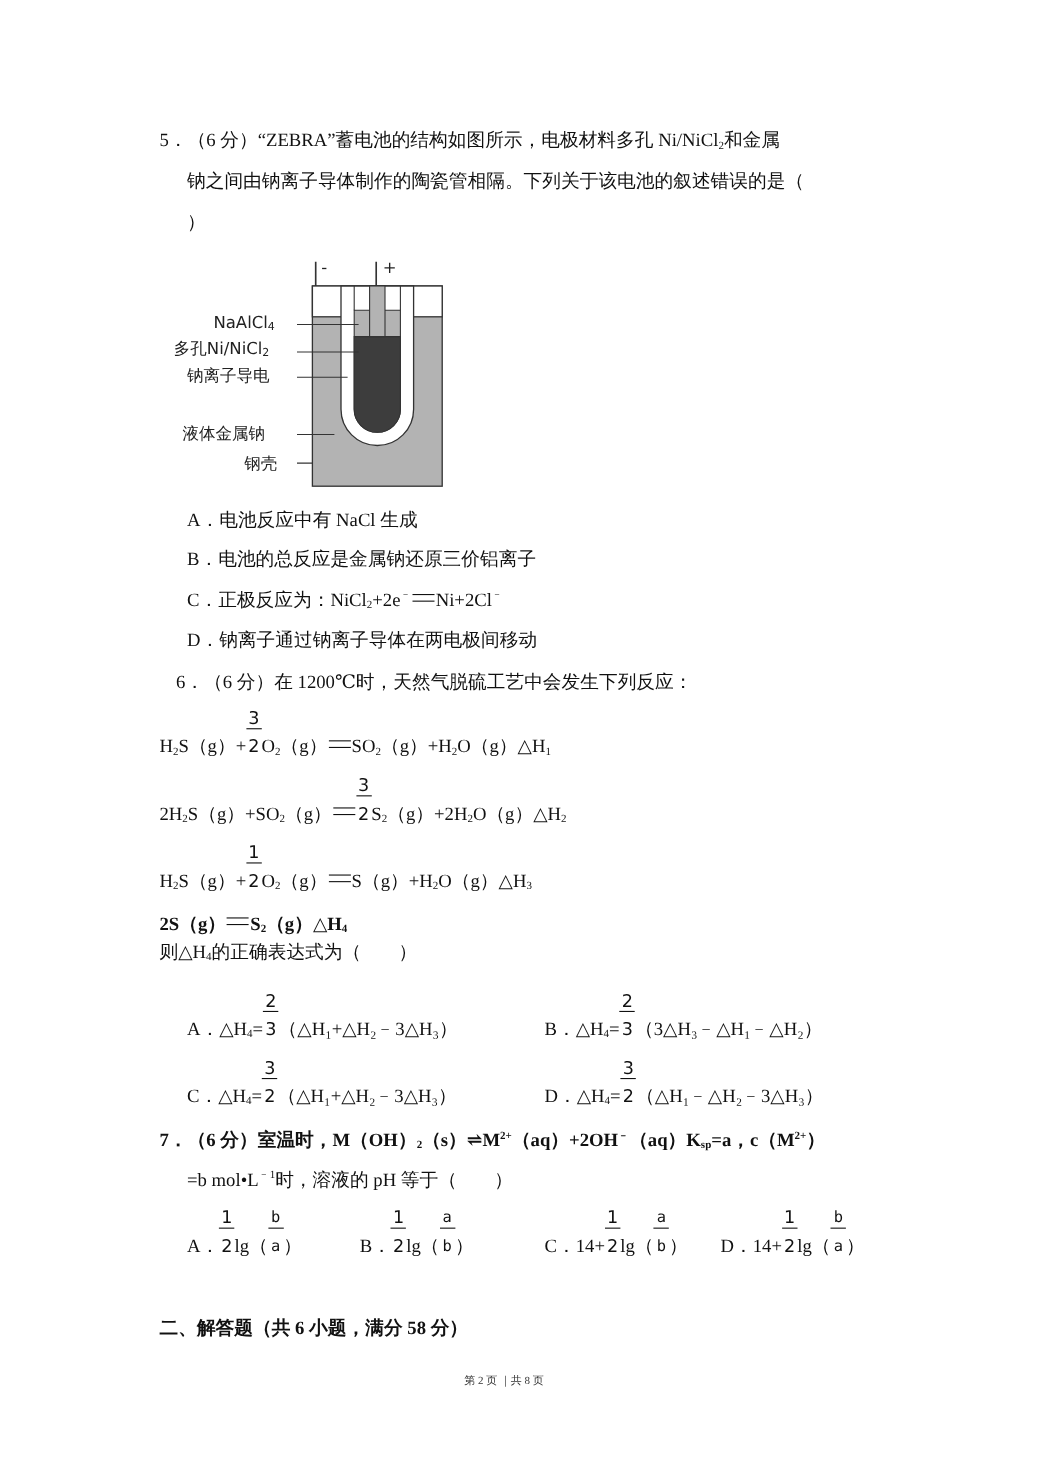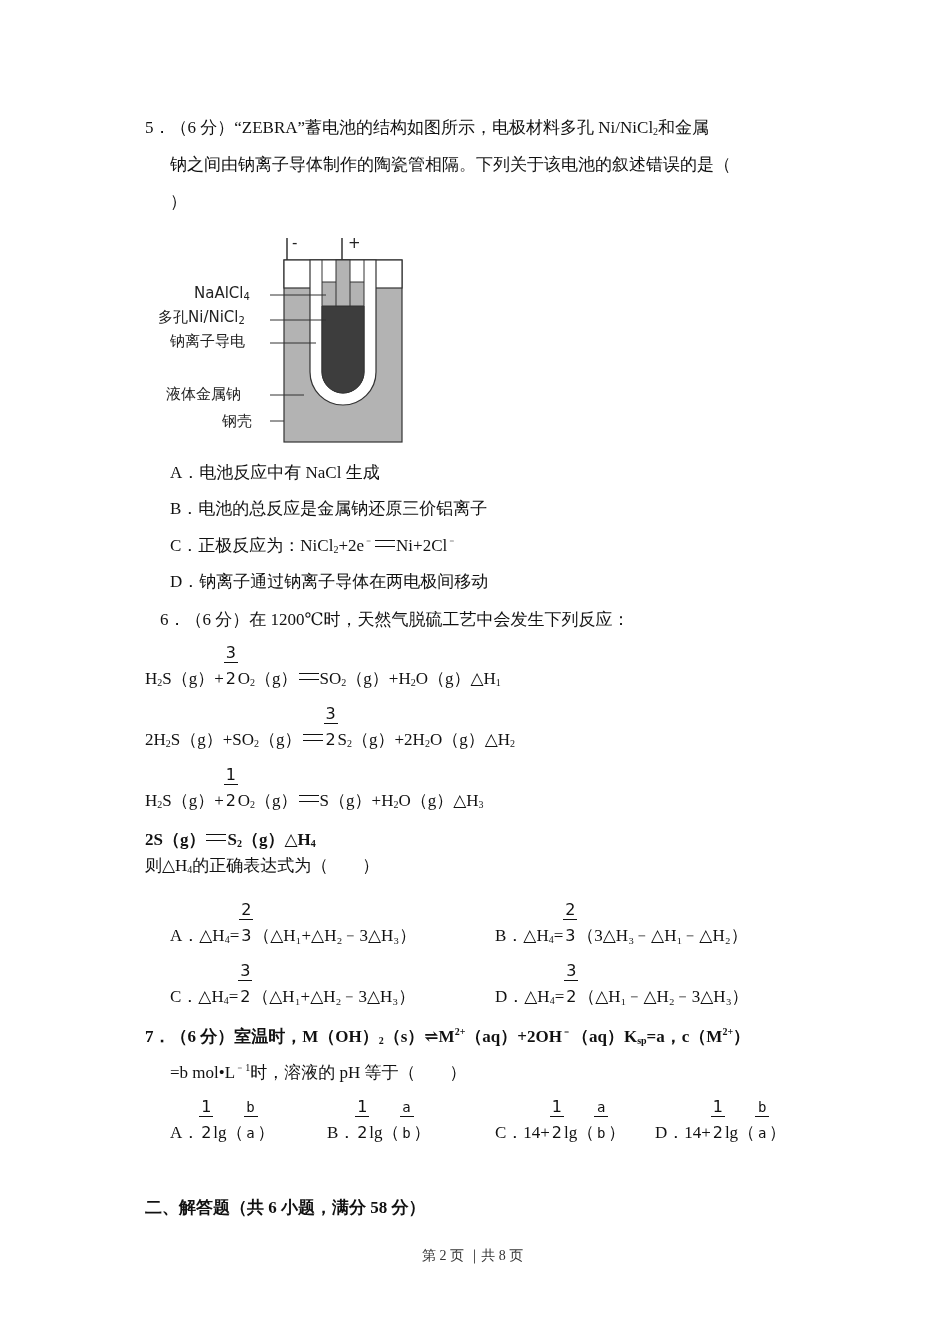--- a/index.html
+++ b/index.html
@@ -10,21 +10,21 @@
   sup { font-size:10px; vertical-align:7px; line-height:0; }
   .frac { display:inline-block; position:relative; width:14px; height:22px; vertical-align:top; }
   .frac .num { position:absolute; left:0; top:-24px; width:14px; text-align:center;
                font-family:"DejaVu Sans",sans-serif; font-size:16px; line-height:18px;
                border-bottom:1.5px solid #111; }
   .frac .den { position:absolute; left:0; top:0; width:14px; text-align:center;
                font-family:"DejaVu Sans",sans-serif; font-size:16px; }
   .fracs .num, .fracs .den { font-family:"DejaVu Sans Mono",monospace; font-size:14px; }
   .eqsign { display:inline-block; width:20px; height:5px; border-top:1.5px solid #111; border-bottom:1.5px solid #111; vertical-align:4px; margin:0 1px; }
   .section { font-weight:bold; }
-  .footer { font-size:14px; color:#333; }
+  .footer { font-size:10px; color:#333; }
   .diagram { position:absolute; left:150px; top:232px; width:270px; height:220px; }
   .dlabel { position:absolute; font-family:"DejaVu Sans",sans-serif; font-size:15px; color:#222; white-space:nowrap; }
 </style>
 </head>
 <body>
 
 <div class="abs" style="left:145px; top:117px;">
   <span>5．</span><span>（6 分）</span><span>“ZEBRA”蓄电池的结构如图所示，电极材料多孔 Ni/NiCl</span><sub>2</sub><span>和金属</span>
 </div>
 <div class="abs" style="left:170px; top:154px;">钠之间由钠离子导体制作的陶瓷管相隔。下列关于该电池的叙述错误的是（</div>

